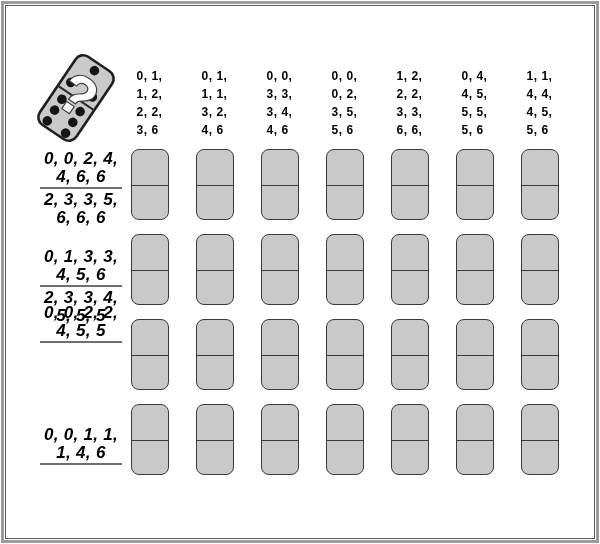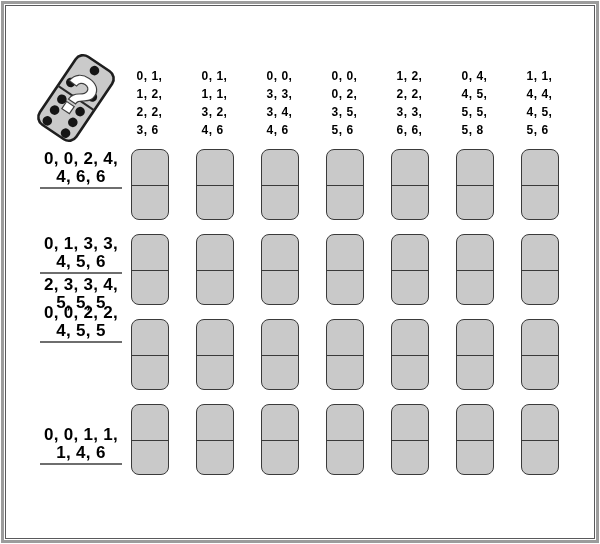--- a/index.html
+++ b/index.html
@@ -52,20 +52,21 @@
     box-sizing: border-box;
   }
   .row-label {
     position: absolute;
     left: 31px;
     width: 100px;
     text-align: center;
     font-size: 17px;
     line-height: 18px;
     letter-spacing: 0.3px;
+    font-style: italic;
   }
   .row-label .frac-top,
   .row-label .frac-bottom { white-space: pre-line; }
   .frac-rule {
     height: 0;
     border-top: 2px solid #6e6e6e;
     width: 82px;
     margin: 1px auto 2px auto;
   }
   .cells {
@@ -138,33 +139,35 @@
 0, 2,
 3, 5,
 5, 6</div>
     <div class="col-h">1, 2,
 2, 2,
 3, 3,
 6, 6,</div>
     <div class="col-h">0, 4,
 4, 5,
 5, 5,
-5, 8</div>
+5, 6</div>
     <div class="col-h">1, 1,
 4, 4,
 4, 5,
 5, 6</div>
   </div>
 
   <div class="row-label" style="top:150px">
     <div class="frac-top">0, 0, 2, 4,
 4, 6, 6</div>
     <div class="frac-rule"></div>
-  </div>
-  <div class="row-label" style="top:235px">
+    <div class="frac-bottom">2, 3, 3, 5,
+6, 6, 6</div>
+  </div>
+  <div class="row-label" style="top:248px">
     <div class="frac-top">0, 1, 3, 3,
 4, 5, 6</div>
     <div class="frac-rule"></div>
     <div class="frac-bottom">2, 3, 3, 4,
 5, 5, 5</div>
   </div>
   <div class="row-label" style="top:304px">
     <div class="frac-top">0, 0, 2, 2,
 4, 5, 5</div>
     <div class="frac-rule"></div>

